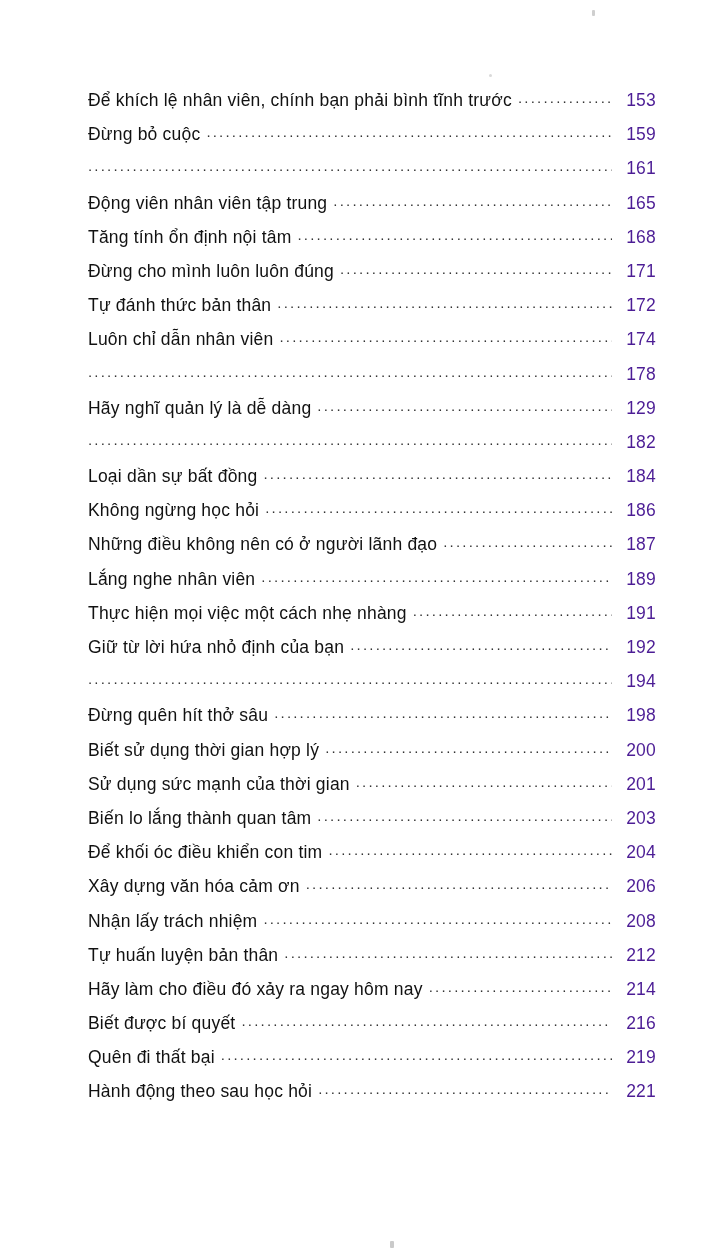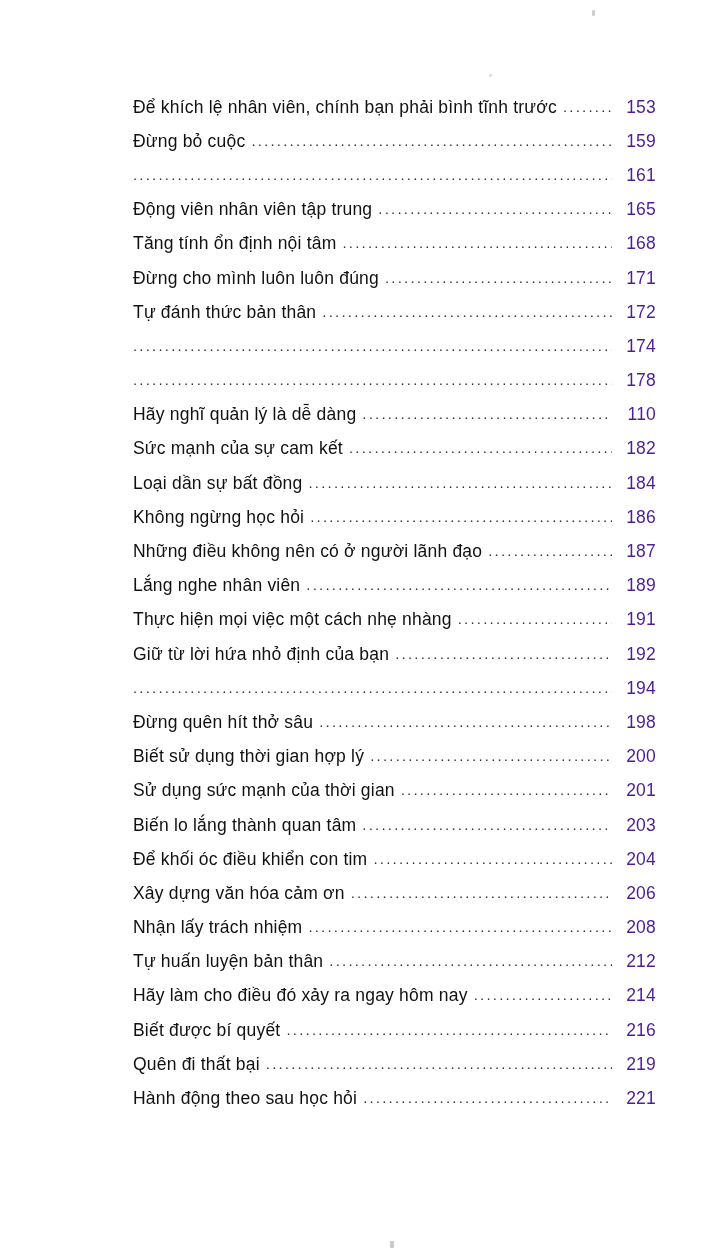--- a/index.html
+++ b/index.html
@@ -34,26 +34,25 @@
 
   .toc {
     position: absolute;
     left: 88px;
     top: 90px;
     width: 568px;
   }
 
   .toc-row {
     display: flex;
-    align-items: center;
+    align-items: flex-start;
     height: 34.2px;
     font-size: 17.5px;
     letter-spacing: 0.2px;
     white-space: nowrap;
-    margin-left: 45px;
   }
 
   .toc-title {
     flex: 0 0 auto;
     padding-right: 6px;
     color: #111111;
   }
 
   .toc-dots {
     flex: 1 1 auto;
@@ -120,34 +119,34 @@
         <span class="toc-title">Đừng cho mình luôn luôn đúng</span>
         <span class="toc-dots">........................................................................................................................</span>
         <span class="toc-page">171</span>
       </div>
       <div class="toc-row">
         <span class="toc-title">Tự đánh thức bản thân</span>
         <span class="toc-dots">........................................................................................................................</span>
         <span class="toc-page">172</span>
       </div>
       <div class="toc-row">
+        <span class="toc-title">Luôn chỉ dẫn nhân viên</span>
         <span class="toc-dots">........................................................................................................................</span>
         <span class="toc-page">174</span>
       </div>
       <div class="toc-row">
         <span class="toc-dots">........................................................................................................................</span>
         <span class="toc-page">178</span>
       </div>
       <div class="toc-row">
         <span class="toc-title">Hãy nghĩ quản lý là dễ dàng</span>
         <span class="toc-dots">........................................................................................................................</span>
-        <span class="toc-page">110</span>
-      </div>
-      <div class="toc-row">
-        <span class="toc-title">Sức mạnh của sự cam kết</span>
+        <span class="toc-page">129</span>
+      </div>
+      <div class="toc-row">
         <span class="toc-dots">........................................................................................................................</span>
         <span class="toc-page">182</span>
       </div>
       <div class="toc-row">
         <span class="toc-title">Loại dần sự bất đồng</span>
         <span class="toc-dots">........................................................................................................................</span>
         <span class="toc-page">184</span>
       </div>
       <div class="toc-row">
         <span class="toc-title">Không ngừng học hỏi</span>

